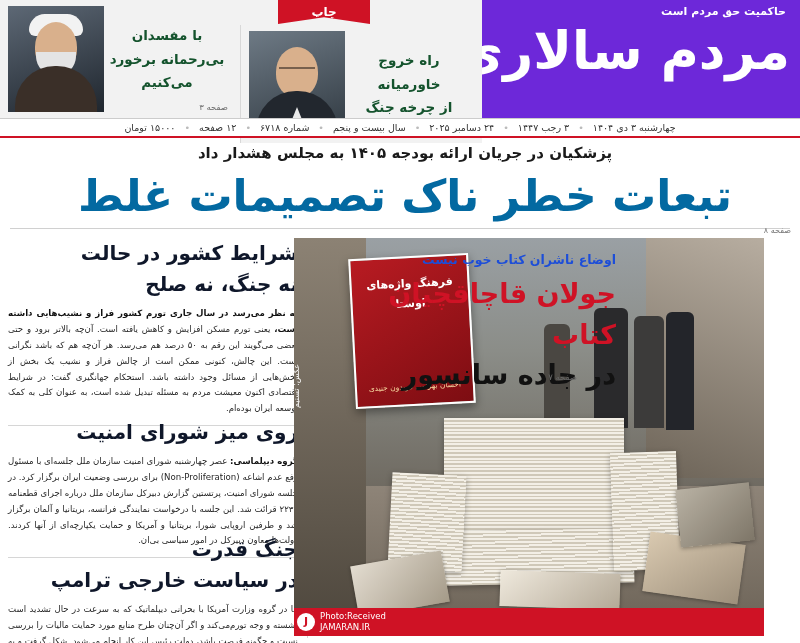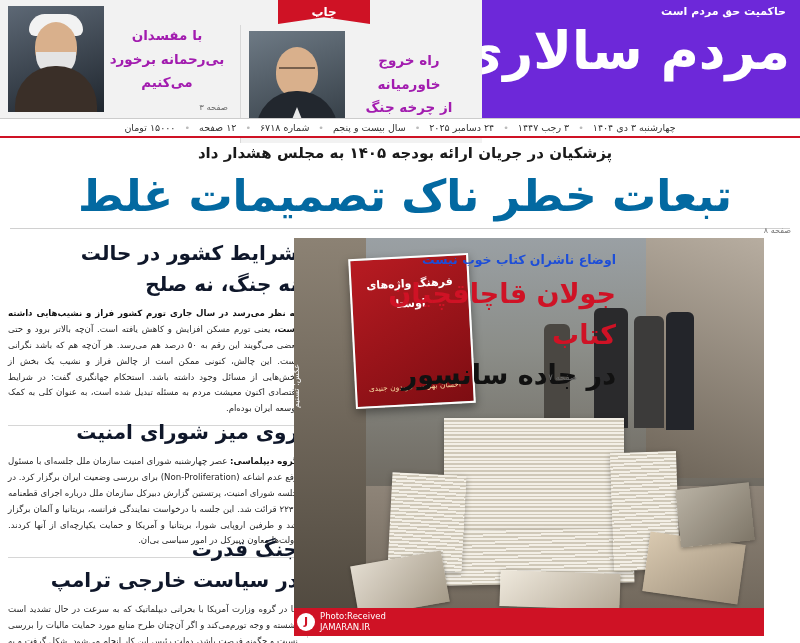--- a/index.html
+++ b/index.html
@@ -55,21 +55,21 @@
   .teaser-photo {
     position: absolute; top: 6px; width: 96px; height: 106px;
     overflow: hidden; background: #2c3138;
   }
   .teaser-1 .teaser-photo { left: 8px; }
   .teaser-2 .teaser-photo { left: 8px; }
 
   .teaser-text {
     position: absolute; top: 24px; right: 10px;
     width: 126px; text-align: center;
-    font-size: 13.5px; font-weight: bold; color: #a21caf;
+    font-size: 13.5px; font-weight: bold; color: #14532d;
     line-height: 1.75;
   }
   .teaser-page {
     position: absolute; bottom: 6px; right: 12px;
     font-size: 8.5px; color: #6d6d6d;
   }
 
   
   .portrait { position: relative; width: 100%; height: 100%; }
   .portrait .bg { position: absolute; inset: 0; }

